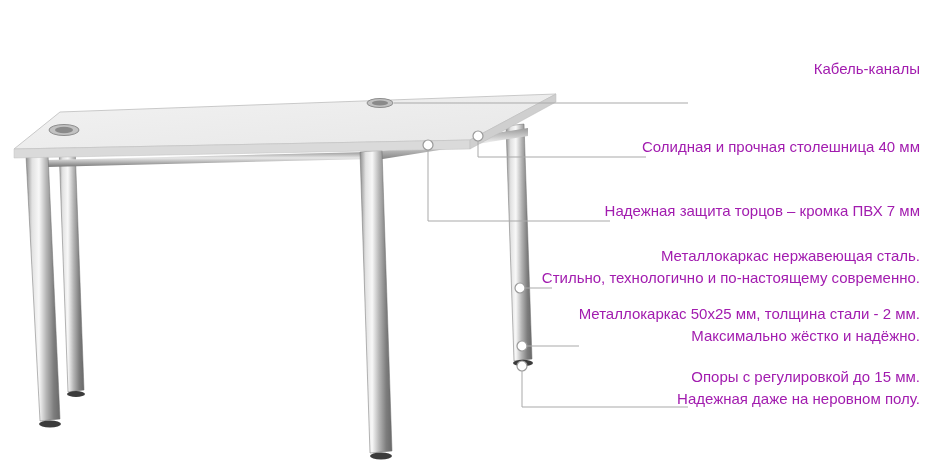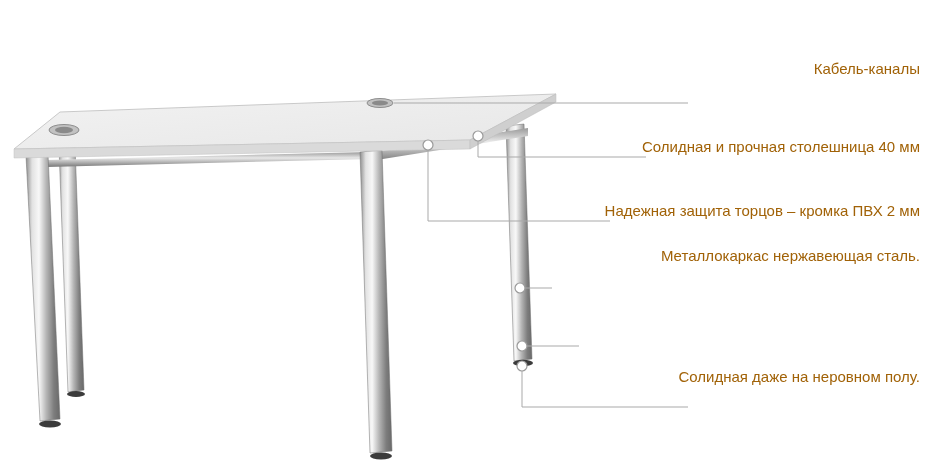--- a/index.html
+++ b/index.html
@@ -19,21 +19,21 @@
     position: absolute;
     left: 0;
     top: 0;
     width: 936px;
     height: 473px;
   }
   .callout {
     position: absolute;
     right: 16px;
     text-align: right;
-    color: #a16207;
+    color: #a21caf;
     font-size: 15px;
     line-height: 22px;
     white-space: nowrap;
   }
 </style>
 </head>
 <body>
 
 <div class="stage">
 
@@ -111,27 +111,31 @@
 
   <div class="callout" style="top:58px">
     <div>Кабель-каналы</div>
   </div>
 
   <div class="callout" style="top:136px">
     <div>Солидная и прочная столешница 40 мм</div>
   </div>
 
   <div class="callout" style="top:200px">
-    <div>Надежная защита торцов – кромка ПВХ 2 мм</div>
+    <div>Надежная защита торцов – кромка ПВХ 7 мм</div>
   </div>
 
   <div class="callout" style="top:245px">
     <div>Металлокаркас нержавеющая сталь.</div>
+    <div>Стильно, технологично и по-настоящему современно.</div>
   </div>
 
   <div class="callout" style="top:303px">
+    <div>Металлокаркас 50х25 мм, толщина стали - 2 мм.</div>
+    <div>Максимально жёстко и надёжно.</div>
   </div>
 
   <div class="callout" style="top:366px">
-    <div>Солидная даже на неровном полу.</div>
+    <div>Опоры с регулировкой до 15 мм.</div>
+    <div>Надежная даже на неровном полу.</div>
   </div>
 
 </div>
 
 </body></html>

